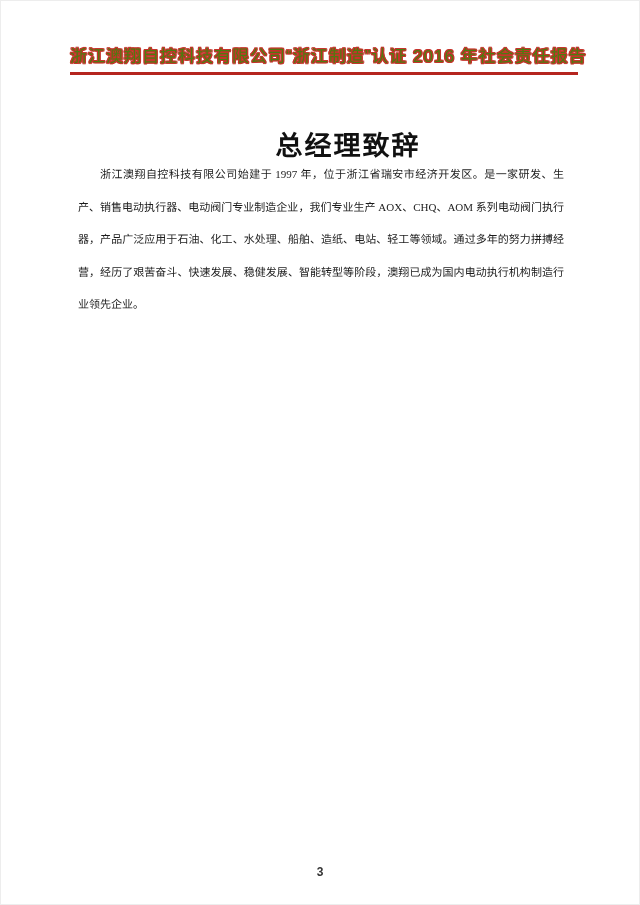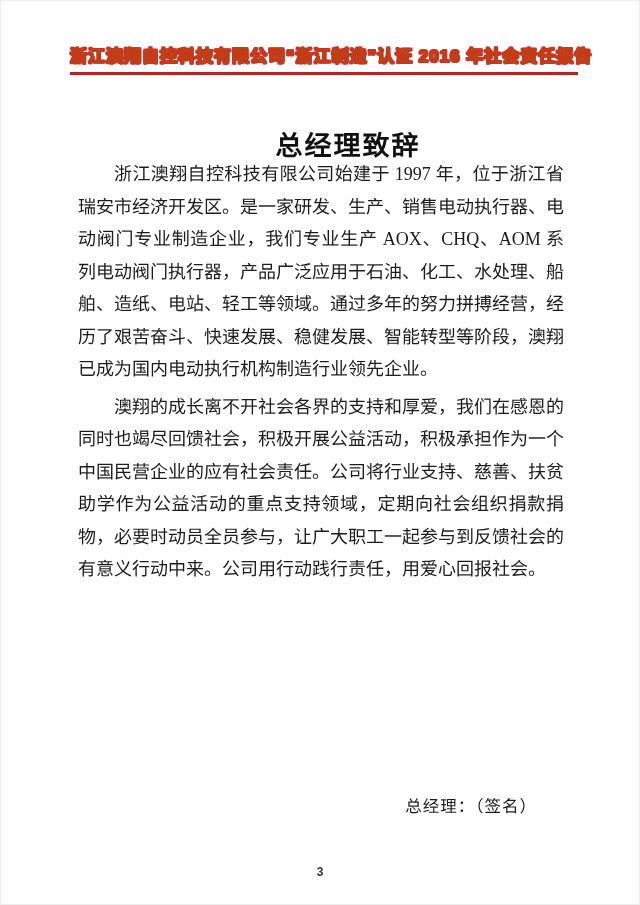--- a/index.html
+++ b/index.html
@@ -26,24 +26,24 @@
     right: 62px;
     display: flex;
     justify-content: space-between;
     align-items: baseline;
     padding-bottom: 5px;
     border-bottom: 3px solid #b5251f;
   }
   .header-text {
     font-family: "Liberation Sans", "DejaVu Sans", sans-serif;
     font-size: 17px;
-    font-weight: bold;
+    font-weight: normal;
     letter-spacing: 1px;
     white-space: nowrap;
-    color: #c2410c;
+    color: #4d7c0f;
     text-shadow:
       -1px -1px 0 #c5342c,
        1px -1px 0 #c5342c,
       -1px  1px 0 #c5342c,
        1px  1px 0 #c5342c,
        0   -1.3px 0 #c5342c,
        0    1.3px 0 #c5342c,
       -1.3px 0 0 #c5342c,
        1.3px 0 0 #c5342c;
   }
@@ -60,21 +60,21 @@
     letter-spacing: 2px;
     color: #111111;
     margin-left: 28px;
   }
   
   .body-text {
     position: absolute;
     top: 158px;
     left: 78px;
     right: 76px;
-    font-size: 18px;
+    font-size: 11px;
     line-height: 32.5px;
     text-align: justify;
   }
   .body-text p {
     margin: 0 0 5px 0;
     text-indent: 2em;
   }
   
   .signature {
     position: absolute;
@@ -105,20 +105,18 @@
 
   <div class="header">
     <span class="header-text">浙江澳翔自控科技有限公司</span>
     <span class="header-text">“浙江制造”认证 2016 年社会责任报告</span>
   </div>
 
   <h1 class="doc-title">总经理致辞</h1>
 
   <div class="body-text">
     <p>浙江澳翔自控科技有限公司始建于 1997 年，位于浙江省瑞安市经济开发区。是一家研发、生产、销售电动执行器、电动阀门专业制造企业，我们专业生产 AOX、CHQ、AOM 系列电动阀门执行器，产品广泛应用于石油、化工、水处理、船舶、造纸、电站、轻工等领域。通过多年的努力拼搏经营，经历了艰苦奋斗、快速发展、稳健发展、智能转型等阶段，澳翔已成为国内电动执行机构制造行业领先企业。</p>
-    <p>澳翔的成长离不开社会各界的支持和厚爱，我们在感恩的同时也竭尽回馈社会，积极开展公益活动，积极承担作为一个中国民营企业的应有社会责任。公司将行业支持、慈善、扶贫助学作为公益活动的重点支持领域，定期向社会组织捐款捐物，必要时动员全员参与，让广大职工一起参与到反馈社会的有意义行动中来。公司用行动践行责任，用爱心回报社会。</p>
   </div>
 
-  <div class="signature">总经理：（签名）</div>
 
   <div class="page-number">3</div>
 
 </div>
 
 </body></html>

